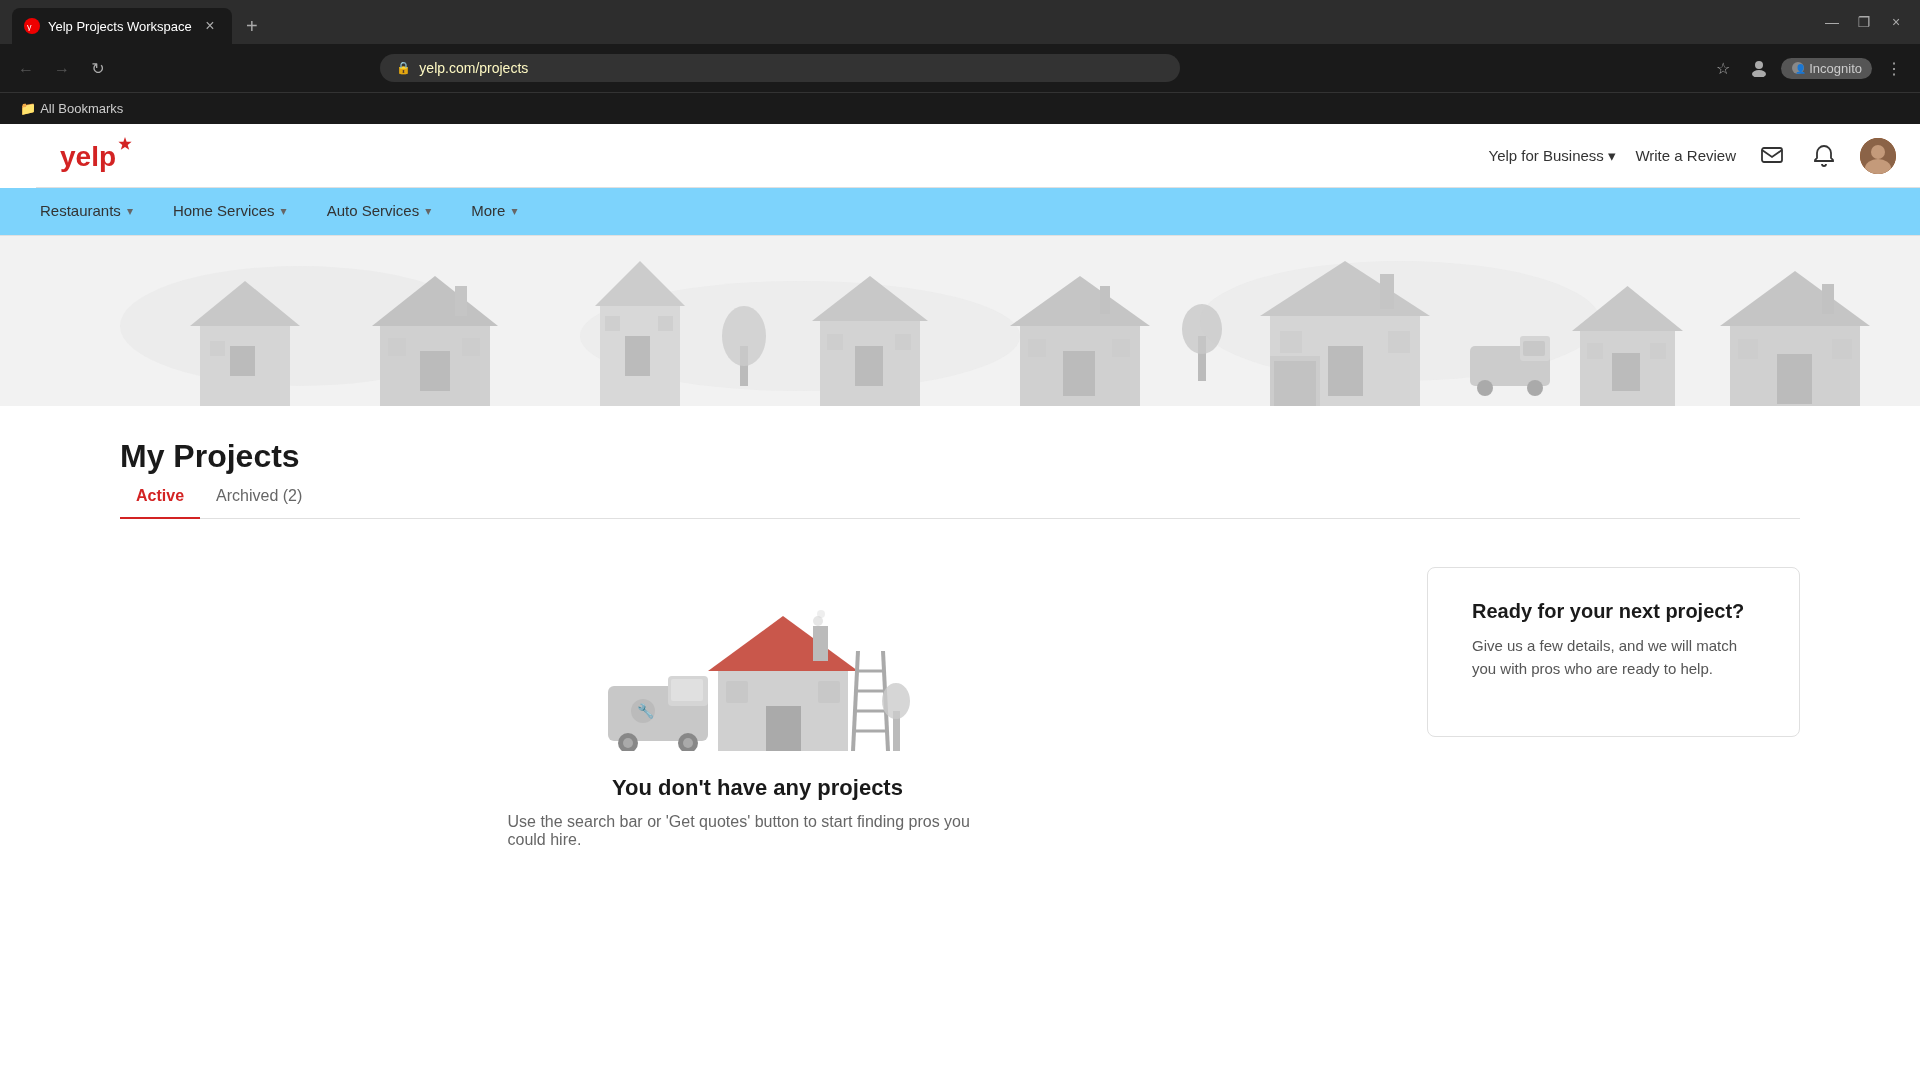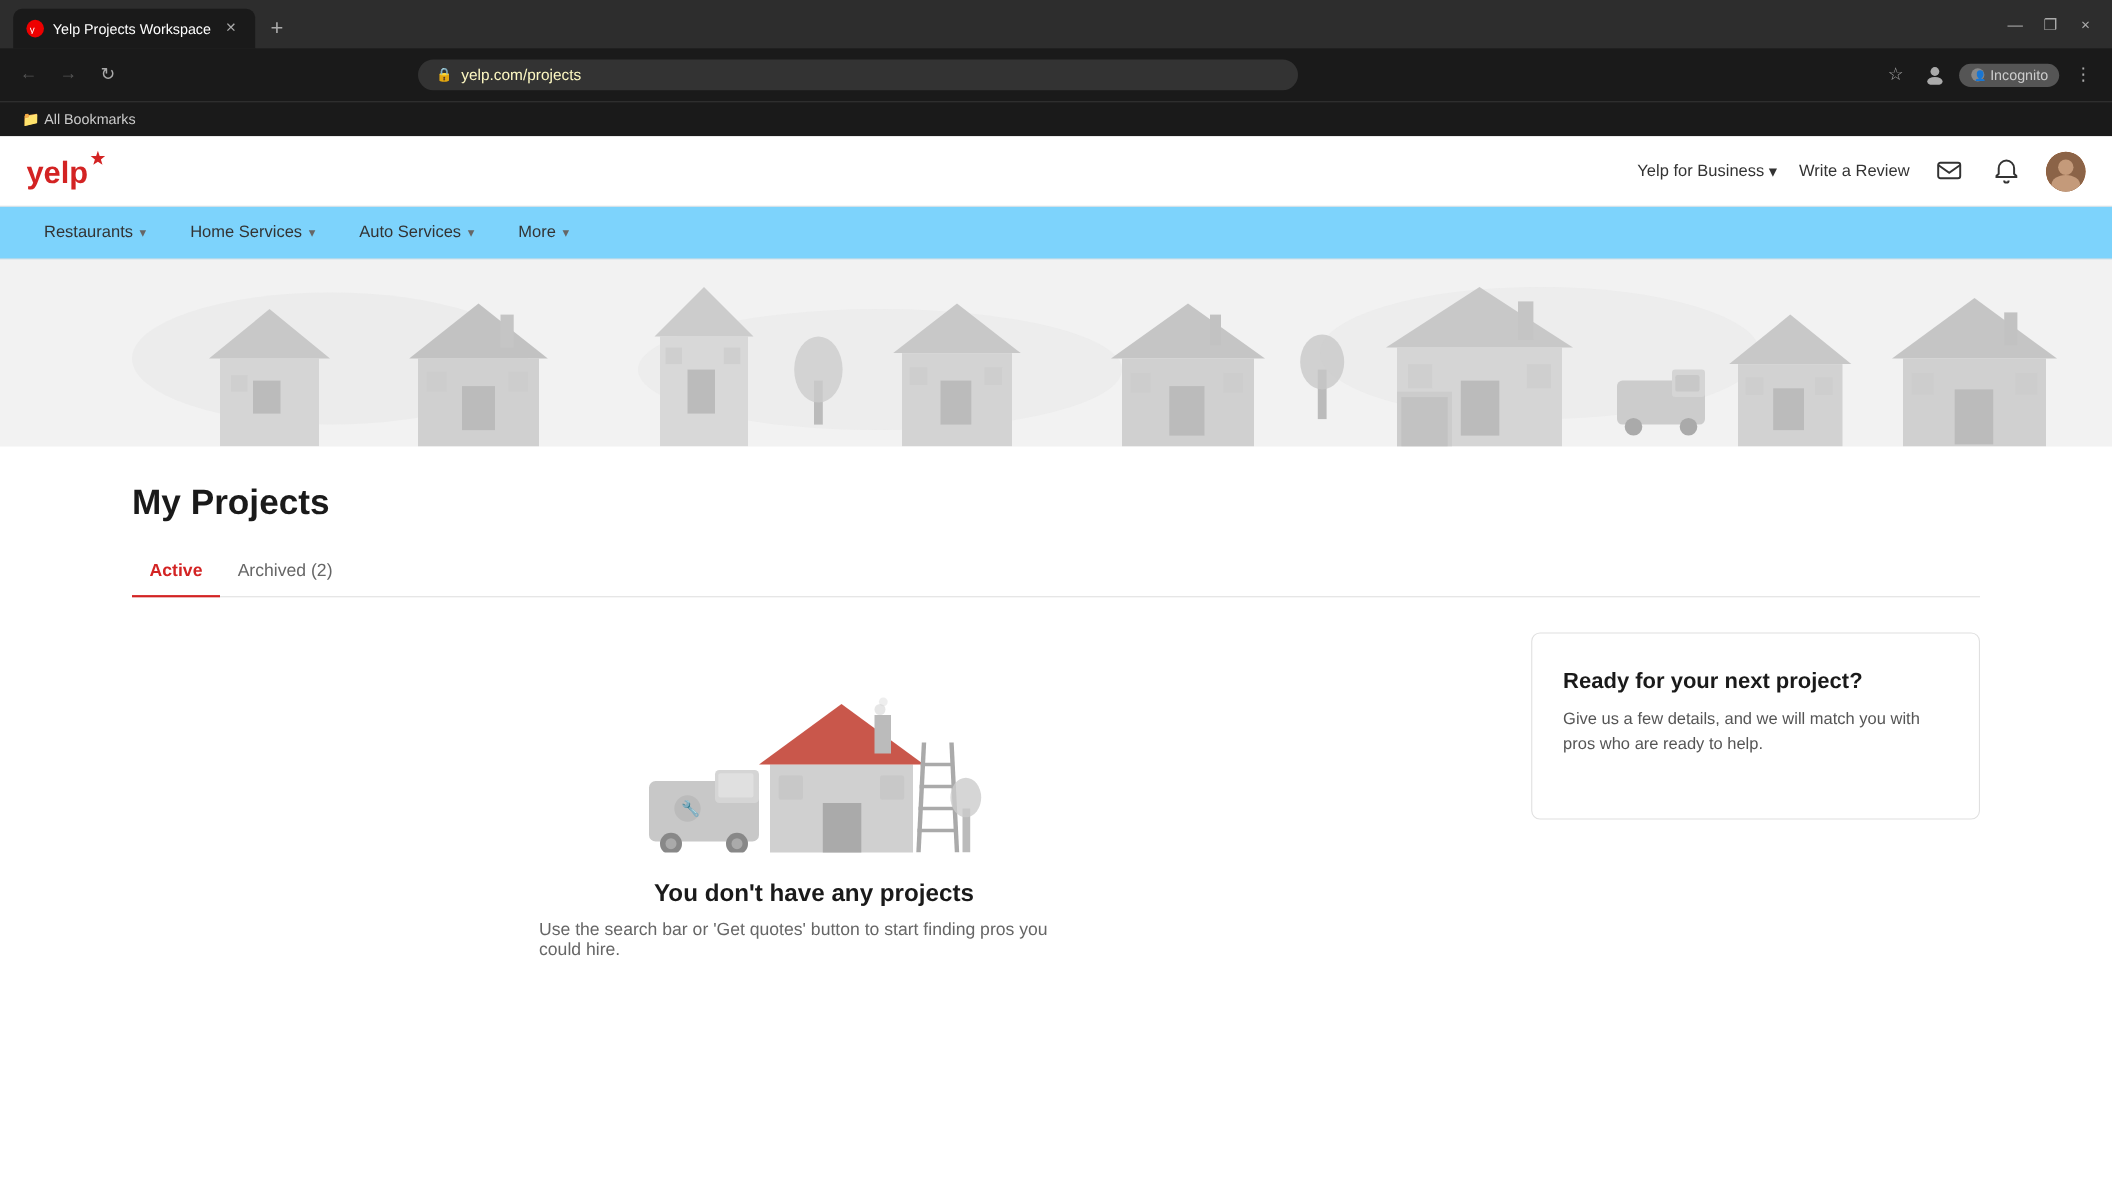--- a/index.html
+++ b/index.html
@@ -27,21 +27,21 @@
     .toolbar-icon { width: 28px; height: 28px; display: flex; align-items: center; justify-content: center; color: #aaa; border-radius: 50%; cursor: pointer; font-size: 16px; }
     .incognito-badge { background: #555; color: #ccc; border-radius: 12px; padding: 3px 10px; font-size: 13px; display: flex; align-items: center; gap: 4px; }
 
     .bookmarks-bar { background: #1a1a1a; padding: 4px 12px; display: flex; align-items: center; gap: 4px; height: 32px; border-top: 1px solid #333; }
     .bookmark-item { color: #ccc; font-size: 13px; padding: 4px 8px; border-radius: 4px; cursor: pointer; display: flex; align-items: center; gap: 4px; }
 
     
     .yelp-page { background: #fff; }
 
     
-    .yelp-header { background: #fff; border-bottom: 1px solid #e0e0e0; padding: 0 24px; display: flex; align-items: center; gap: 24px; height: 64px; }
+    .yelp-header { background: #fff; border-bottom: 1px solid #e0e0e0; padding: 0 24px; display: flex; align-items: center; gap: 24px; height: 64px; margin-left: 36px; }
     .yelp-logo { display: flex; align-items: center; flex-shrink: 0; }
     .yelp-logo svg { width: 80px; height: 40px; }
     .search-form { display: flex; align-items: center; flex: 1; max-width: 780px; border: 1px solid #ccc; border-radius: 4px; overflow: hidden; height: 44px; }
     .search-what { flex: 1; border: none; outline: none; padding: 0 16px; font-size: 15px; color: #333; border-right: 1px solid #ccc; }
     .search-where { flex: 0 0 240px; border: none; outline: none; padding: 0 16px; font-size: 15px; color: #333; }
     .search-btn { background: #d32323; border: none; color: #fff; width: 52px; height: 44px; cursor: pointer; display: flex; align-items: center; justify-content: center; font-size: 20px; flex-shrink: 0; }
     .header-right { margin-left: auto; display: flex; align-items: center; gap: 20px; }
     .header-link { color: #333; font-size: 15px; font-weight: 500; text-decoration: none; cursor: pointer; display: flex; align-items: center; gap: 4px; }
     .header-icon { width: 32px; height: 32px; display: flex; align-items: center; justify-content: center; cursor: pointer; color: #333; font-size: 20px; }
     .header-avatar { width: 36px; height: 36px; border-radius: 50%; background: #8b4513; overflow: hidden; cursor: pointer; }
@@ -52,36 +52,36 @@
     .nav-item .chevron { font-size: 12px; color: #666; }
 
     
     .hero-banner { background: #f5f5f5; height: 170px; position: relative; overflow: hidden; display: flex; align-items: flex-end; }
 
     
     .hero-svg { width: 100%; height: 170px; }
 
     
     .content-area { padding: 32px 120px 0; }
-    .page-title { font-size: 32px; font-weight: 700; color: #1a1a1a; margin-bottom: 24px; }
+    .page-title { font-size: 32px; font-weight: 700; color: #1a1a1a; }
 
     
     .tabs-row { display: flex; align-items: center; border-bottom: 1px solid #e0e0e0; margin-bottom: 32px; }
     .tab-item { padding: 12px 16px; font-size: 16px; color: #666; cursor: pointer; border-bottom: 2px solid transparent; margin-bottom: -1px; }
     .tab-item.active { color: #d32323; border-bottom: 2px solid #d32323; font-weight: 600; }
 
     
     .main-layout { display: flex; gap: 32px; }
     .main-content { flex: 1; display: flex; flex-direction: column; align-items: center; padding: 40px 0; }
     .empty-illustration { width: 340px; height: 160px; margin-bottom: 24px; }
     .empty-title { font-size: 22px; font-weight: 700; color: #1a1a1a; margin-bottom: 12px; text-align: center; }
     .empty-desc { font-size: 16px; color: #666; text-align: left; max-width: 500px; }
 
     
-    .sidebar-card { width: 408px; flex-shrink: 0; border: 1px solid #e0e0e0; border-radius: 8px; padding: 32px 28px; height: fit-content; margin-top: 0; }
+    .sidebar-card { width: 373px; flex-shrink: 0; border: 1px solid #e0e0e0; border-radius: 8px; padding: 32px 44px; height: fit-content; margin-top: 16px; }
     .card-title { font-size: 20px; font-weight: 700; color: #1a1a1a; margin-bottom: 12px; }
     .card-desc { font-size: 15px; color: #555; line-height: 1.5; margin-bottom: 24px; }
     .get-quotes-btn { background: #d32323; color: #fff; border: none; border-radius: 4px; width: 100%; padding: 14px; font-size: 17px; font-weight: 600; cursor: pointer; text-align: center; display: block; }
   </style>
 </head>
 <body>
 
 <div class="browser-chrome">
   <div class="browser-tab-bar">
     <div class="browser-tab active">

